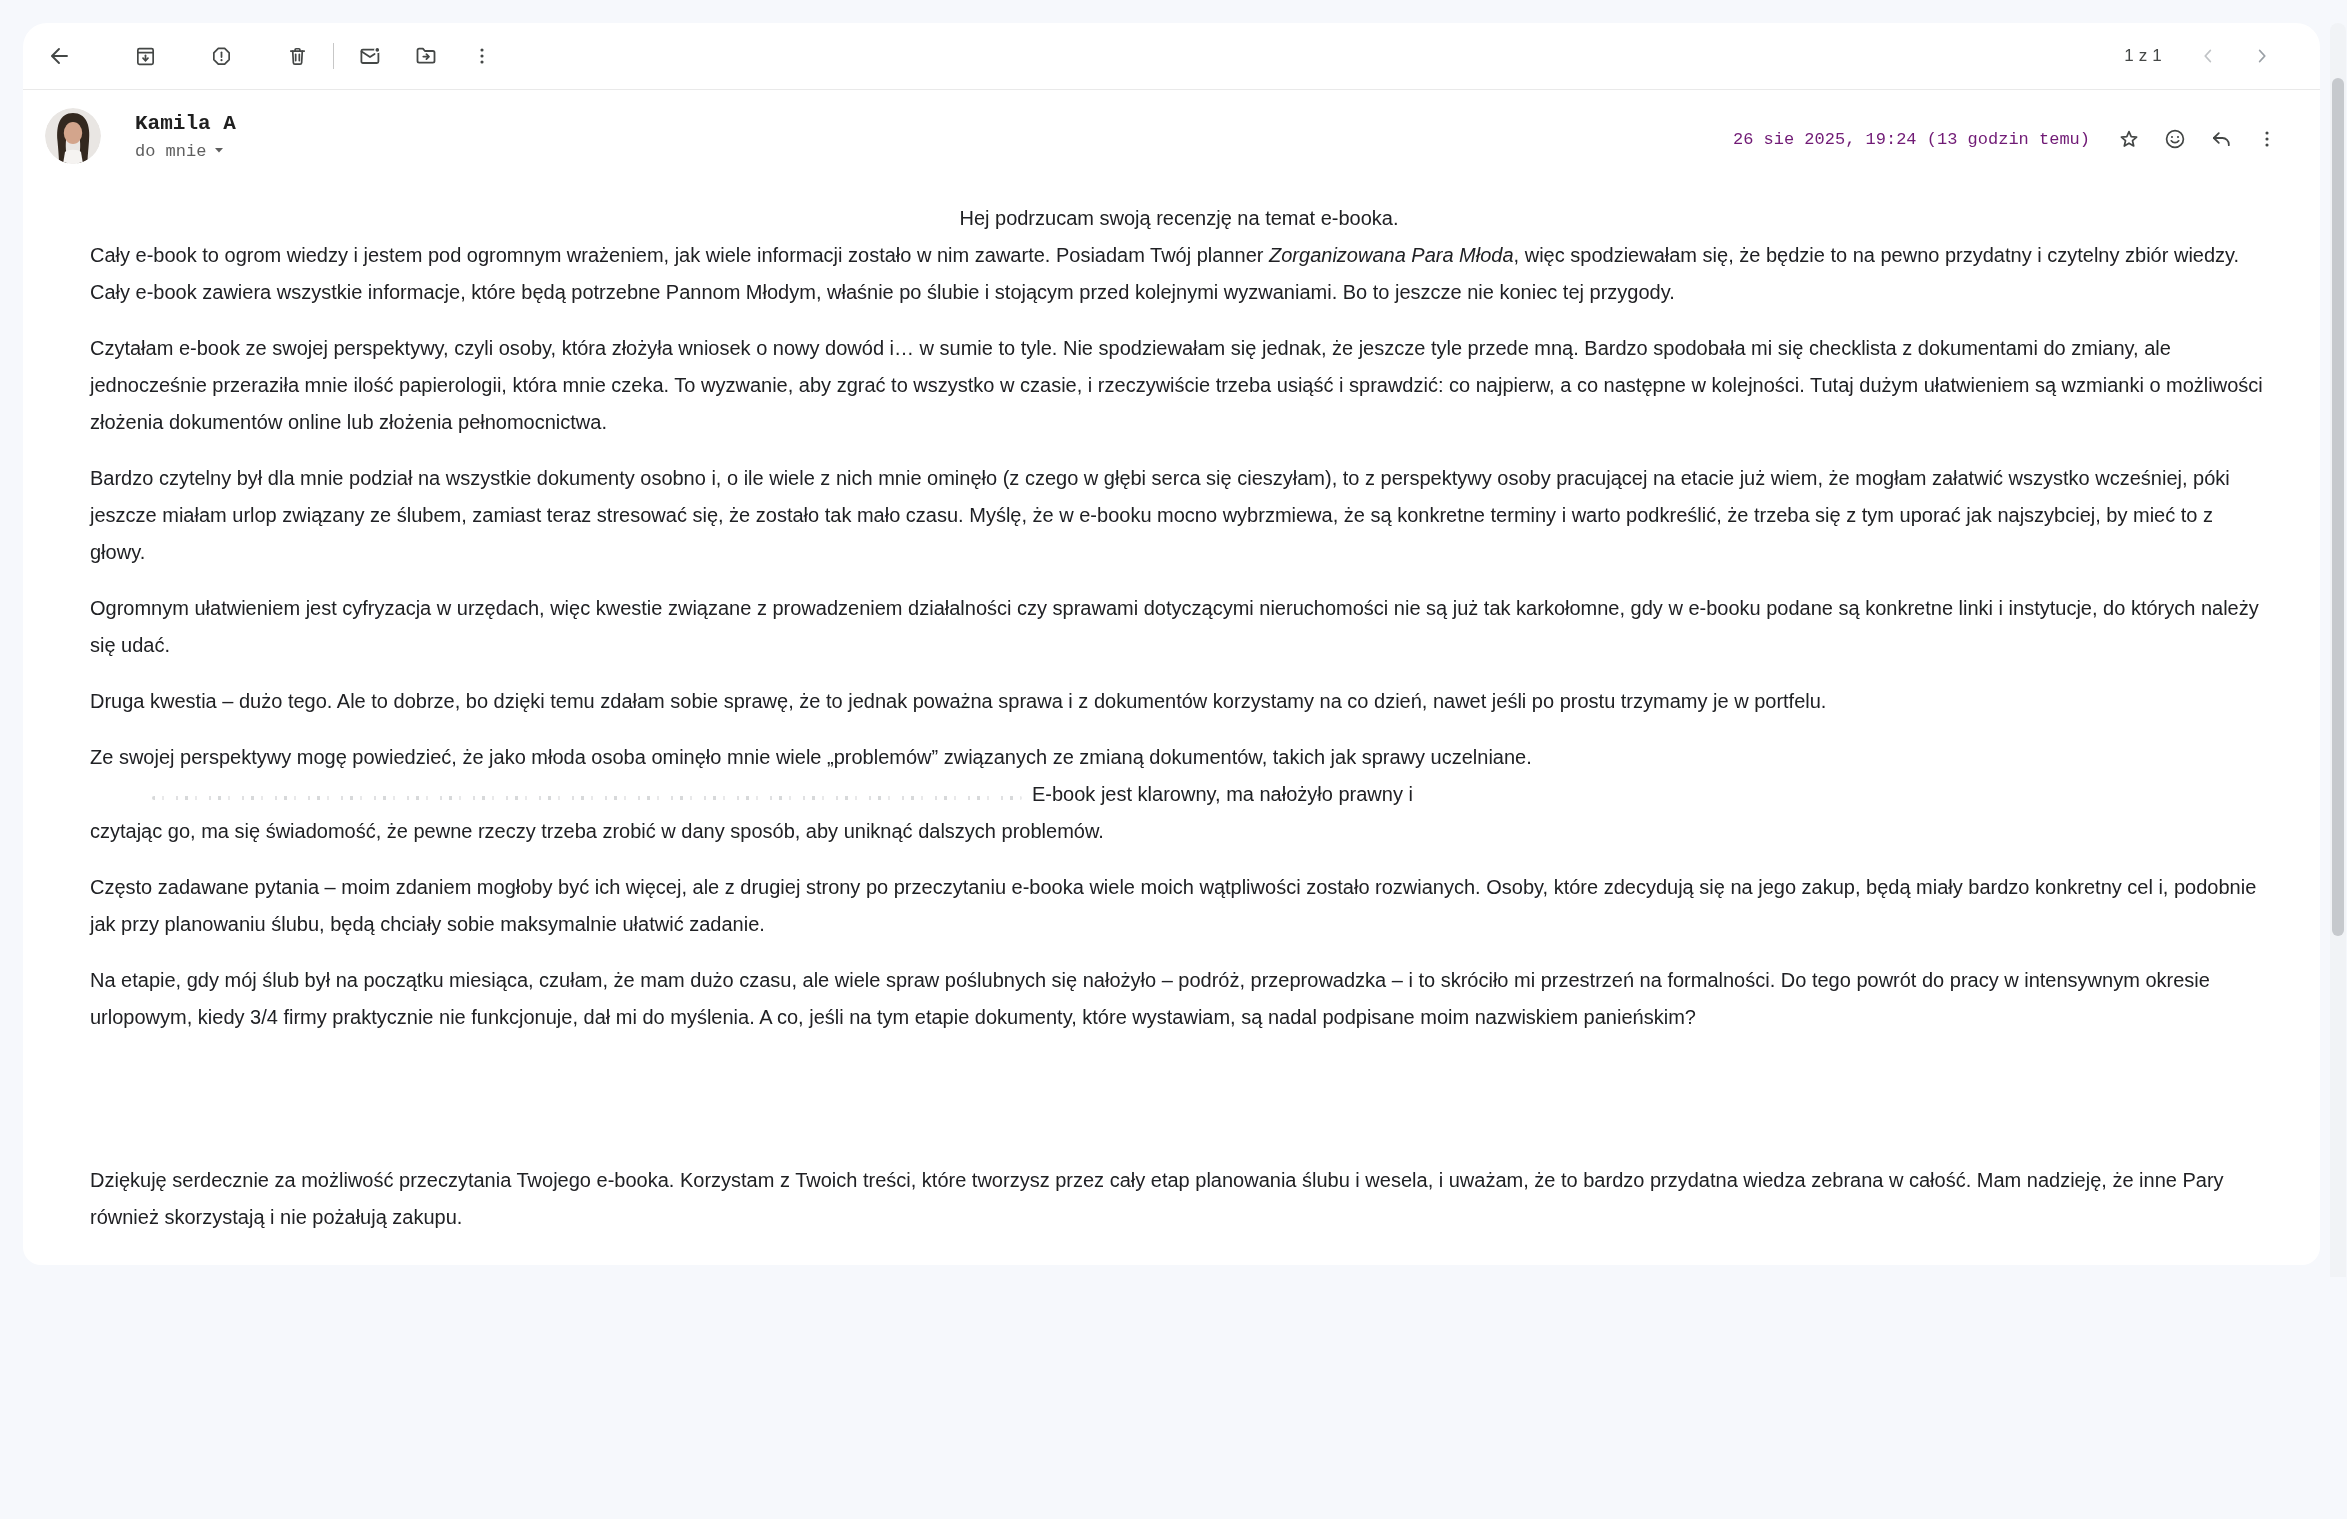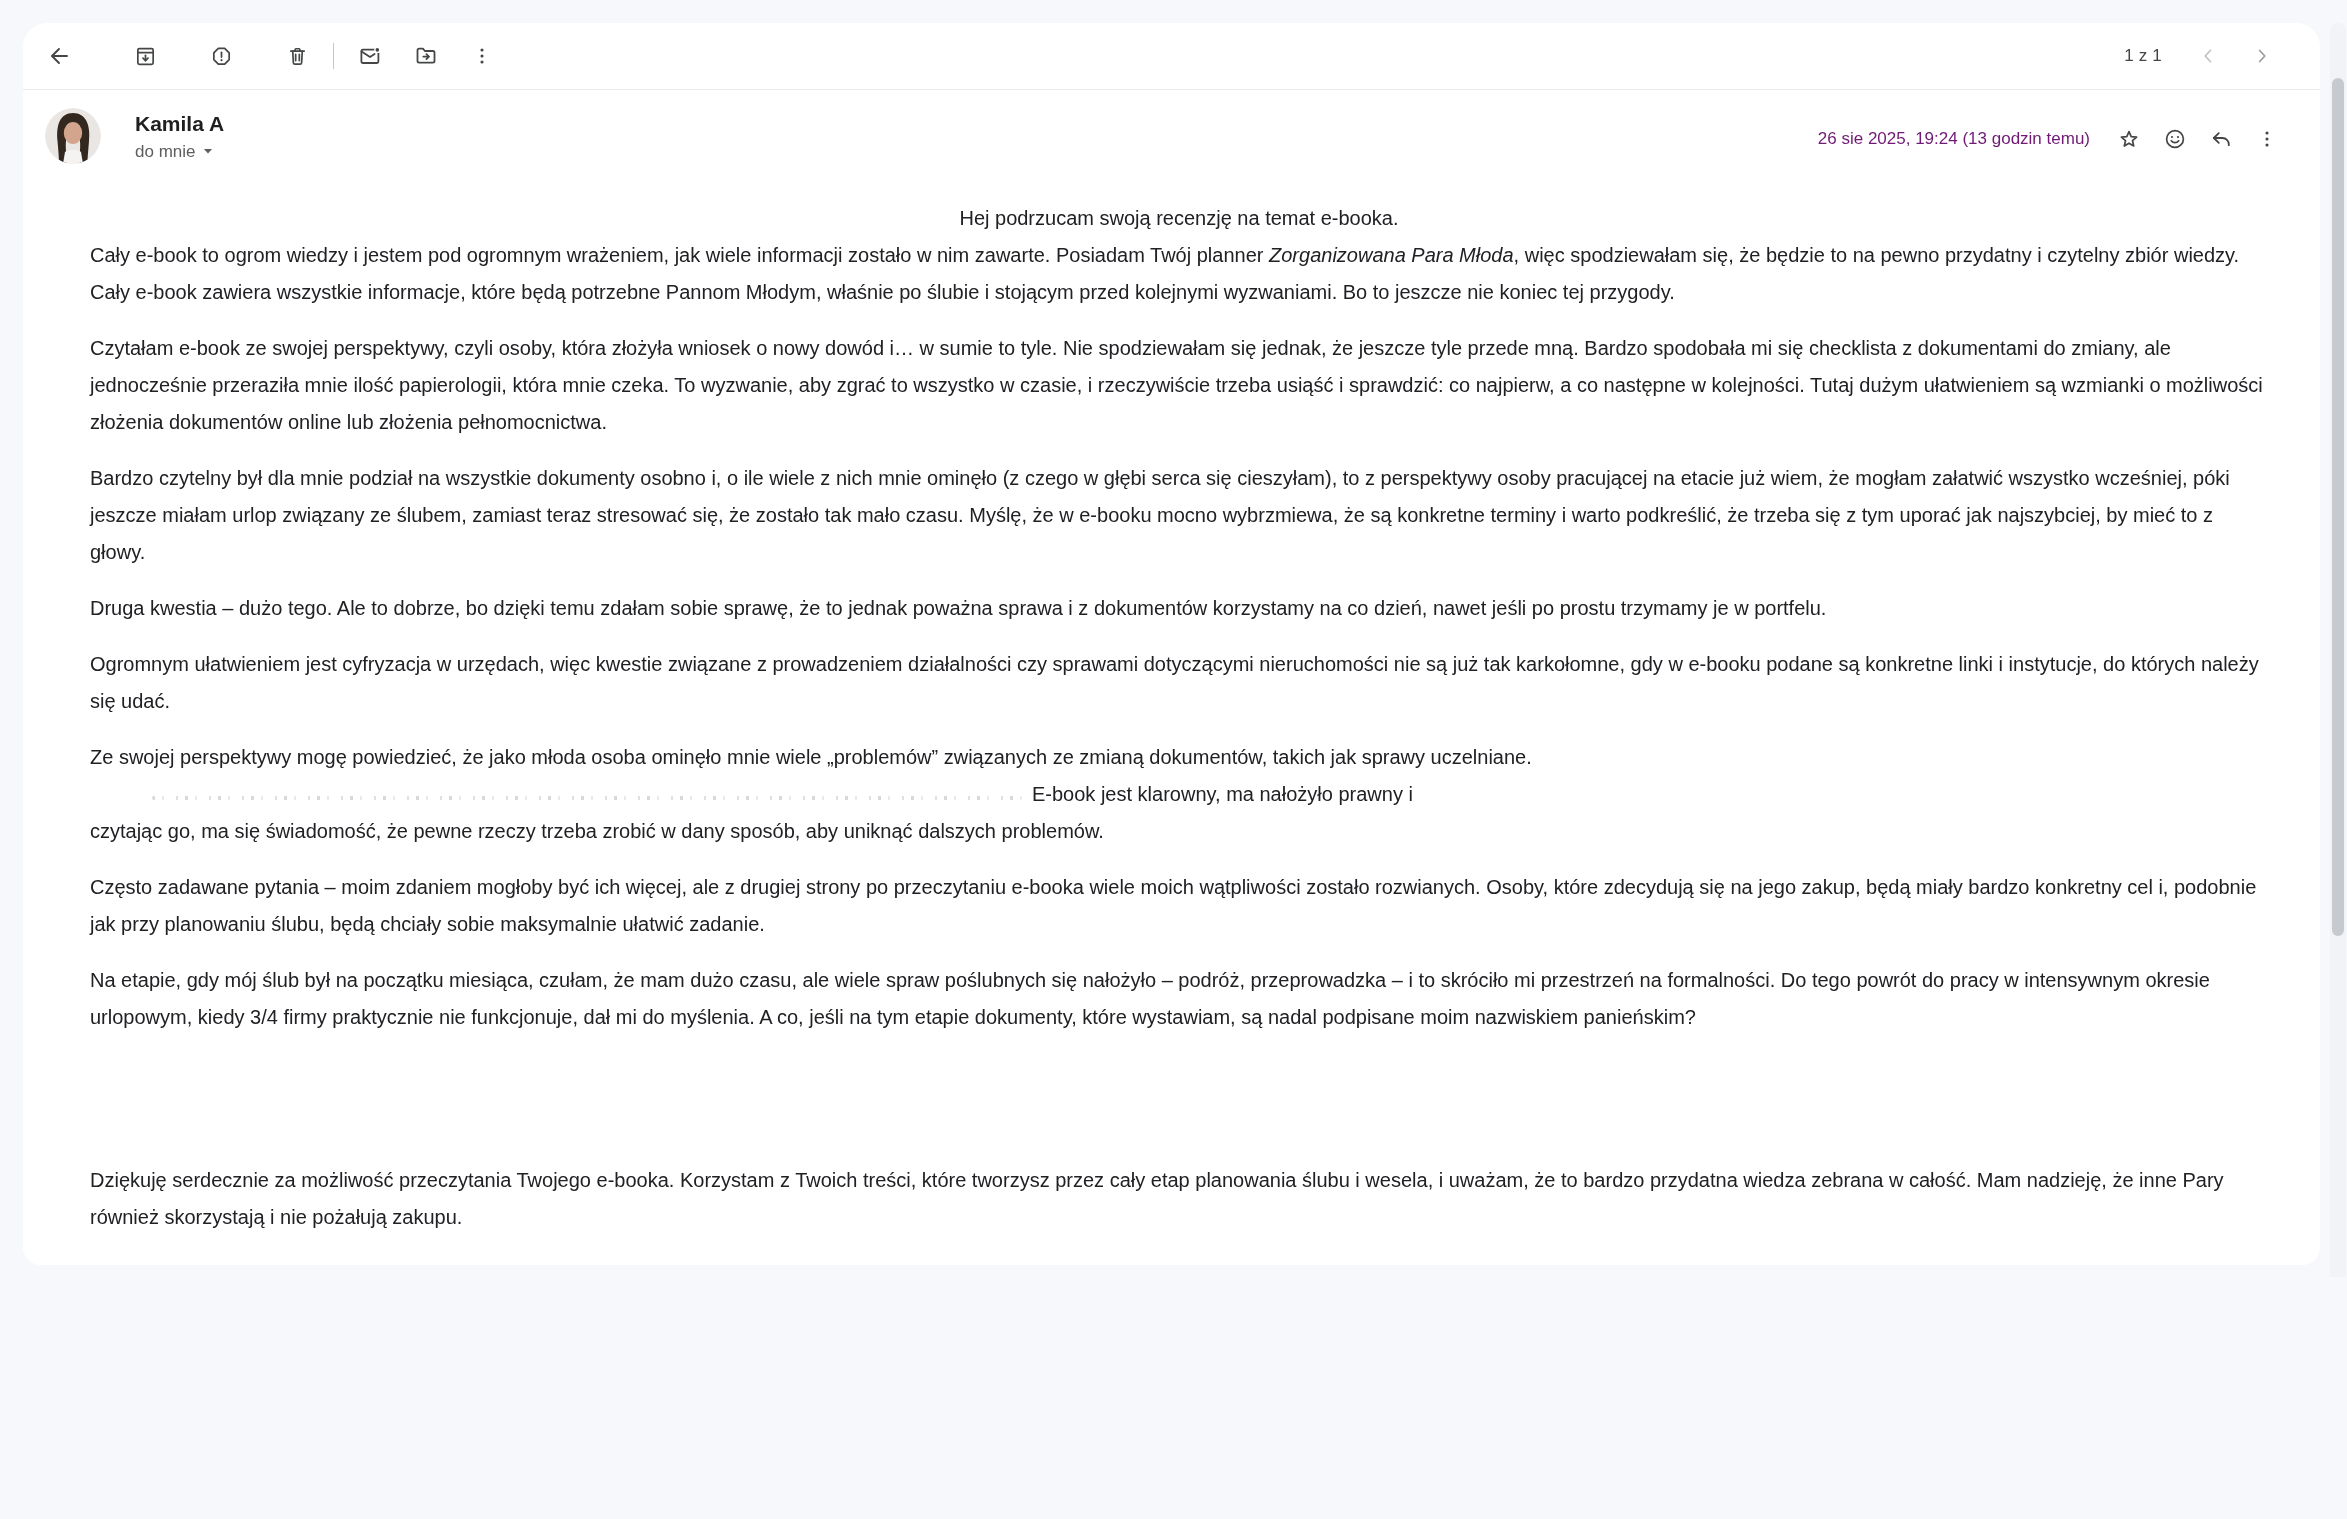--- a/index.html
+++ b/index.html
@@ -37,20 +37,21 @@
   .toolbar-right { margin-left:auto; display:flex; align-items:center; gap:10px; }
   .page-count { font-size:17px; color:#444746; letter-spacing:.2px; margin-right:14px; }
 
   
   .h-divider { height:1px; background:#e9e9e9; }
 
   
   .mail-header {
     display:flex; align-items:flex-start;
     padding:18px 30px 6px 22px;
+    font-family:Liberation Mono, monospace;
   }
   .avatar {
     width:56px; height:56px; border-radius:50%; overflow:hidden; flex:none;
     cursor:pointer;
   }
   .sender-block { margin-left:34px; padding-top:2px; }
   .sender-name { font-size:21px; font-weight:700; color:#1f1f1f; line-height:28px; }
   .recipient-row { display:flex; align-items:center; gap:7px; margin-top:4px; cursor:pointer; }
   .recipient { font-size:17px; color:#5e5e5e; }
   .header-right { margin-left:auto; display:flex; align-items:center; padding-top:8px; }
@@ -257,22 +258,22 @@
         </button>
       </div>
     </div>
 
     <div class="mail-body">
       <div class="para tight">Hej podrzucam swoją recenzję na temat e-booka.</div>
       <div class="para"><span>Cały e-book to ogrom wiedzy i jestem pod ogromnym wrażeniem, jak wiele informacji zostało w nim zawarte. Posiadam Twój planner </span><span class="italic">Zorganizowana Para Młoda</span><span>, więc spodziewałam się, że będzie to na pewno przydatny i czytelny zbiór wiedzy. Cały e-book zawiera wszystkie informacje, które będą potrzebne Pannom Młodym, właśnie po ślubie i stojącym przed kolejnymi wyzwaniami. Bo to jeszcze nie koniec tej przygody.</span></div>
 
       <div class="para">Czytałam e-book ze swojej perspektywy, czyli osoby, która złożyła wniosek o nowy dowód i… w sumie to tyle. Nie spodziewałam się jednak, że jeszcze tyle przede mną. Bardzo spodobała mi się checklista z dokumentami do zmiany, ale jednocześnie przeraziła mnie ilość papierologii, która mnie czeka. To wyzwanie, aby zgrać to wszystko w czasie, i rzeczywiście trzeba usiąść i sprawdzić: co najpierw, a co następne w kolejności. Tutaj dużym ułatwieniem są wzmianki o możliwości złożenia dokumentów online lub złożenia pełnomocnictwa.</div>
       <div class="para">Bardzo czytelny był dla mnie podział na wszystkie dokumenty osobno i, o ile wiele z nich mnie ominęło (z czego w głębi serca się cieszyłam), to z perspektywy osoby pracującej na etacie już wiem, że mogłam załatwić wszystko wcześniej, póki jeszcze miałam urlop związany ze ślubem, zamiast teraz stresować się, że zostało tak mało czasu. Myślę, że w e-booku mocno wybrzmiewa, że są konkretne terminy i warto podkreślić, że trzeba się z tym uporać jak najszybciej, by mieć to z głowy.</div>
+      <div class="para">Ogromnym ułatwieniem jest cyfryzacja w urzędach, więc kwestie związane z prowadzeniem działalności czy sprawami dotyczącymi nieruchomości nie są już tak karkołomne, gdy w e-booku podane są konkretne linki i instytucje, do których należy się udać.</div>
       <div class="para">Druga kwestia – dużo tego. Ale to dobrze, bo dzięki temu zdałam sobie sprawę, że to jednak poważna sprawa i z dokumentów korzystamy na co dzień, nawet jeśli po prostu trzymamy je w portfelu.</div>
-      <div class="para">Ogromnym ułatwieniem jest cyfryzacja w urzędach, więc kwestie związane z prowadzeniem działalności czy sprawami dotyczącymi nieruchomości nie są już tak karkołomne, gdy w e-booku podane są konkretne linki i instytucje, do których należy się udać.</div>
 
       <div class="para">
         <div>Ze swojej perspektywy mogę powiedzieć, że jako młoda osoba ominęło mnie wiele „problemów” związanych ze zmianą dokumentów, takich jak sprawy uczelniane.</div>
         <div class="redline">
           <span class="red-spacer"></span>
           <span class="redacted"></span>
           <span>E-book jest klarowny, ma nałożyło prawny i</span>
         </div>
         <div>czytając go, ma się świadomość, że pewne rzeczy trzeba zrobić w dany sposób, aby uniknąć dalszych problemów.</div>
       </div>

